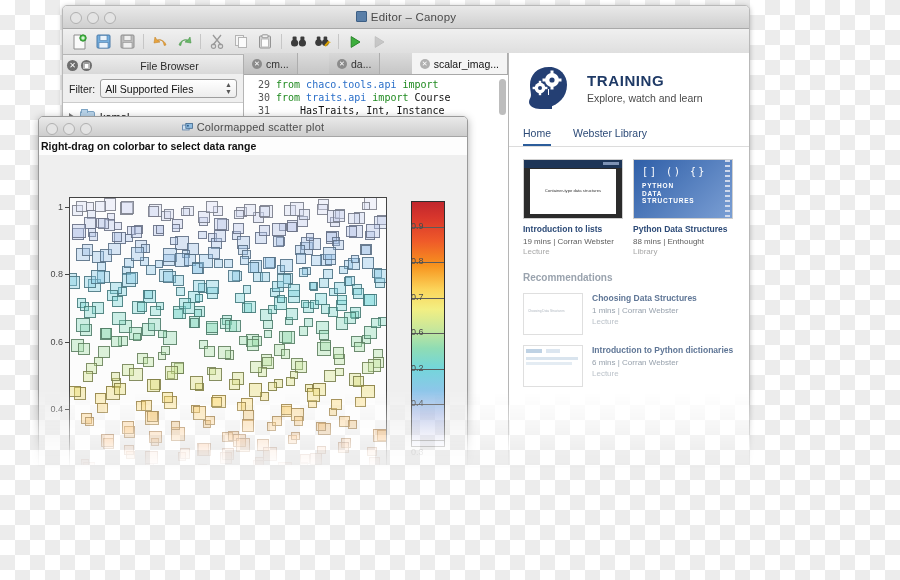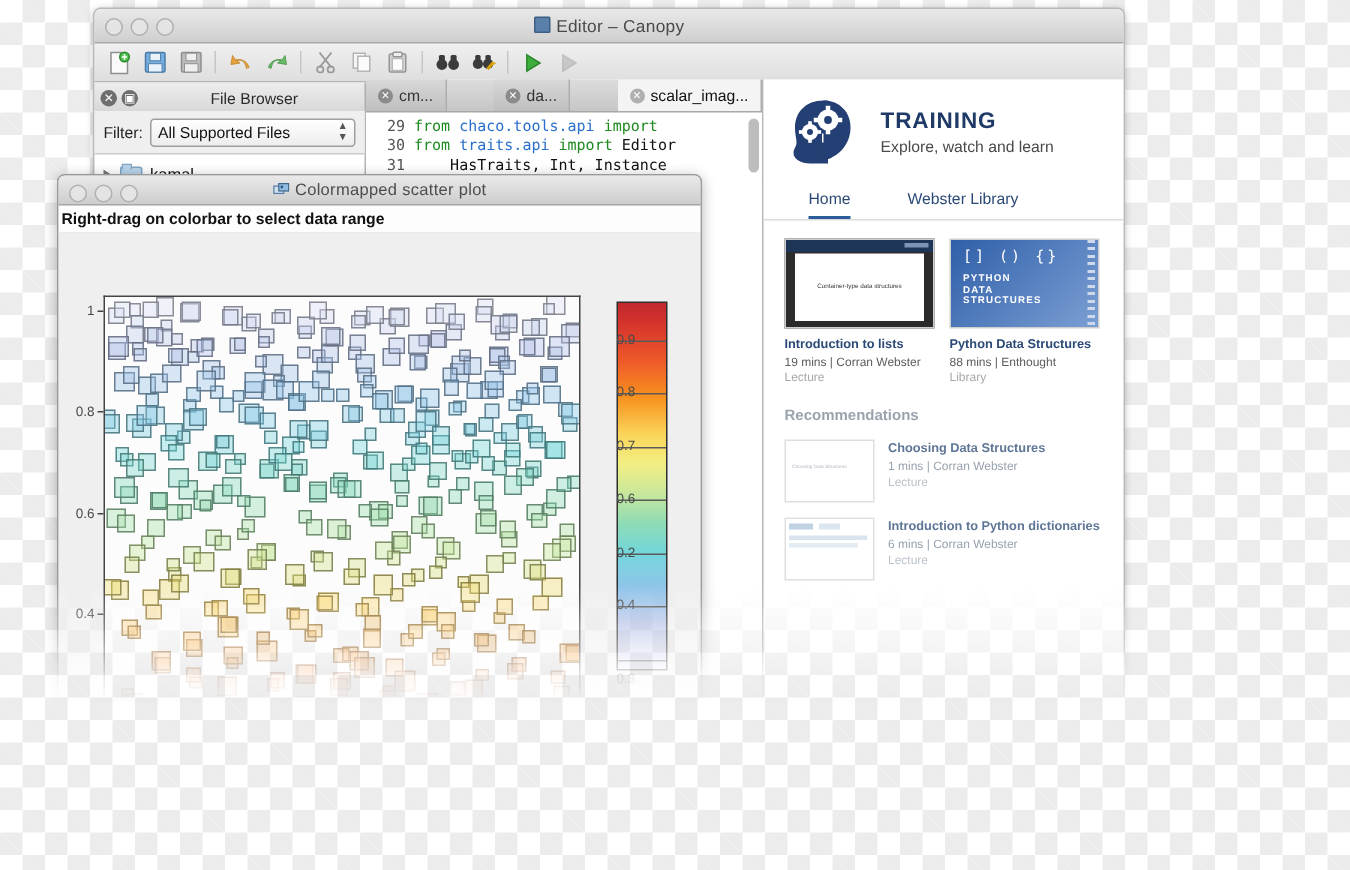--- a/index.html
+++ b/index.html
@@ -74,21 +74,21 @@
   .kw{color:#1f8a1f;}
   .mod{color:#2a6fc9;}
   .pln{color:#111;}
   .vscroll{position:absolute;right:2px;top:4px;width:7px;height:36px;background:#bdbdbd;border-radius:4px;}
   
   .lv{position:absolute;right:0;top:47px;width:240px;bottom:0;background:#fff;border-left:1px solid #b5b5b5;overflow:hidden;}
   .trainhdr{display:flex;align-items:center;gap:12px;padding:12px 14px 10px 14px;background:#fff;}
   .tr-title{font-size:15px;font-weight:bold;color:#1f3a66;letter-spacing:.6px;}
   .tr-sub{font-size:10.5px;color:#4a4a4a;margin-top:3px;}
   .navbar{display:flex;gap:22px;padding:0 14px;border-bottom:1px solid #dcdcdc;background:#fff;}
-  .navitem{font-size:10.5px;color:#2c4a77;padding:6px 0 5px 0;margin-left:16px;}
+  .navitem{font-size:10.5px;color:#2c4a77;padding:6px 0 5px 0;}
   .navitem.active{border-bottom:2px solid #2c5d9b;}
   .cards{display:flex;gap:12px;padding:12px 0 0 14px;}
   .card{width:98px;}
   .thumb{width:98px;height:58px;border:1px solid #cfcfcf;background:#2b2b2b;position:relative;overflow:hidden;}
   .slide-inner{position:absolute;left:6px;top:9px;right:6px;bottom:4px;background:#fff;display:flex;align-items:center;justify-content:center;}
   .slide-bar{position:absolute;left:0;top:0;right:0;height:8px;background:#1d3557;}
   .slide-logo{position:absolute;right:3px;top:2px;width:16px;height:3px;background:#7e93b5;}
   .slide-txt{font-size:4.2px;color:#333;text-align:center;line-height:1.5;padding:0 6px;}
   .thumb2{background:linear-gradient(135deg,#2f5fa8,#7b9fd4);}
   .brk{color:#fff;font-family:"DejaVu Sans Mono",monospace;font-size:10px;letter-spacing:2px;position:absolute;left:8px;top:6px;}
@@ -295,21 +295,21 @@
           <span>da...</span>
         </div>
         <div class="tab active">
           <span class="tabx">✕</span>
           <span>scalar_imag...</span>
         </div>
       </div>
       <div class="code" id="code-body">
         <div class="vscroll"></div>
       <div class="cl"><span class="lnum">29</span><span class="kw">from </span><span class="mod">chaco.tools.api</span><span class="kw"> import</span></div>
-          <div class="cl"><span class="lnum">30</span><span class="kw">from </span><span class="mod">traits.api</span><span class="kw"> import</span><span class="pln"> Editor</span></div>
+          <div class="cl"><span class="lnum">30</span><span class="kw">from </span><span class="mod">traits.api</span><span class="kw"> import</span><span class="pln"> Course</span></div>
           <div class="cl"><span class="lnum">31</span><span class="pln">    HasTraits, Int, Instance</span></div>
           <div class="cl"><span class="lnum">32</span><span class="pln">    DelegatesTo</span></div>
           <div class="cl"><span class="lnum">33</span><span class="kw">from </span><span class="mod">traitsui.api</span><span class="kw"> import</span><span class="pln"> Gro</span></div>
         </div>
     </div>
 
     <div class="lv">
       <div class="trainhdr">
         <svg width="52" height="46" viewBox="0 0 52 46">
           <path d="M26 2C14 2 7 10 7 20c0 5 1 7 1 10 0 3-2 4-2 7 0 4 5 7 11 7h12V30h-4v-6h4V2z" fill="#243f73"></path>

